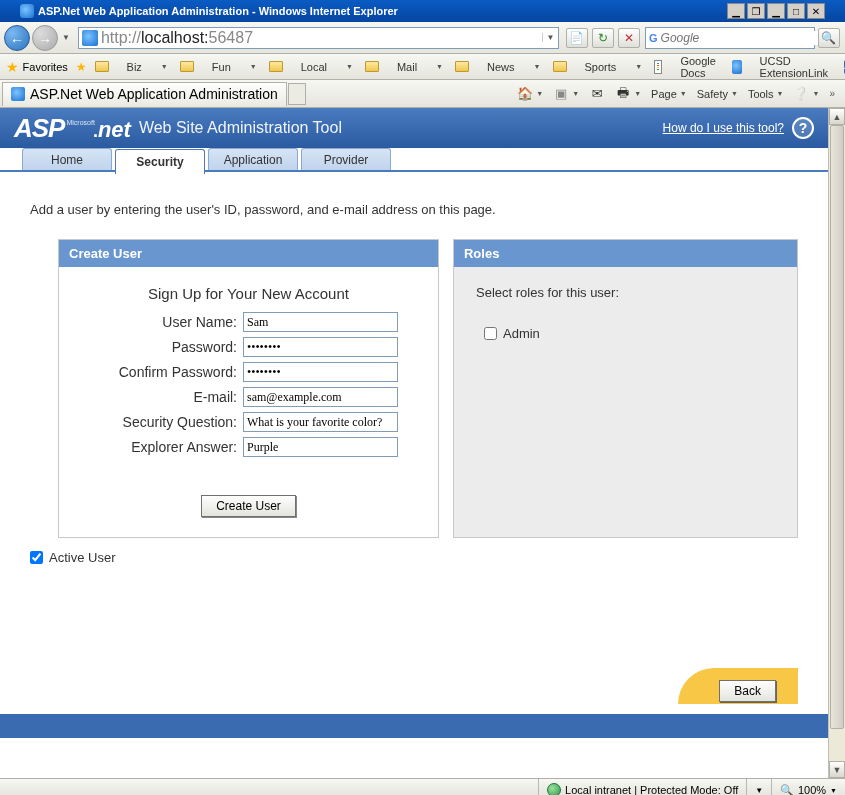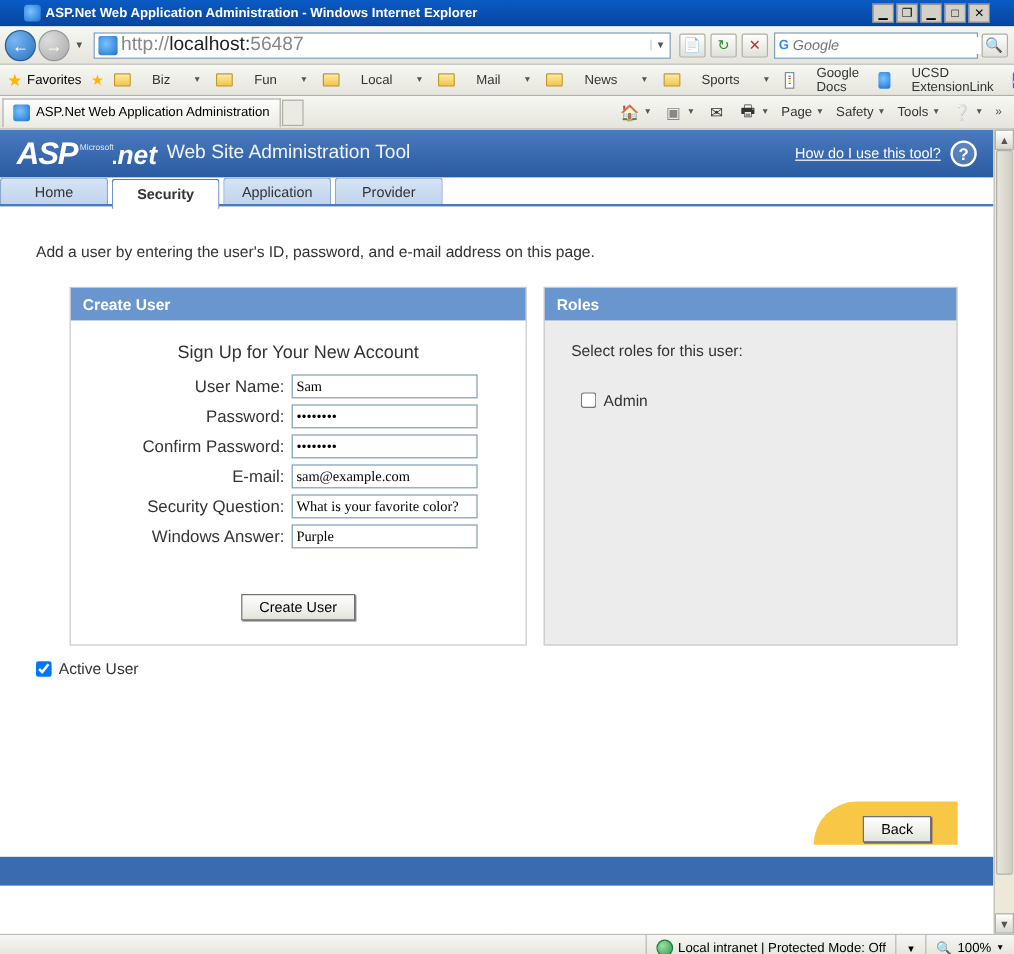--- a/index.html
+++ b/index.html
@@ -35,21 +35,21 @@
 .favstar { color: #ffb400; font-size: 14px; }
 .favlink { display: flex; align-items: center; gap: 18px; padding: 2px 4px; color: #333; }
 .folder-icon { width: 14px; height: 11px; background: linear-gradient(#fde9a0,#f0c850); border: 1px solid #c09830; border-radius: 1px; }
 .favdrop { font-size: 7px; color: #555; margin-left: 1px; }
 .favlink .doc-icon { width: 12px; height: 14px; background: #fff; border: 1px solid #888; position: relative; }
 .favlink .doc-icon::after { content:""; position:absolute; top:2px; left:2px; right:2px; height:1px; background:#4285f4; box-shadow: 0 2px #ea4335, 0 4px #fbbc05, 0 6px #34a853;}
 .aspblue { width:16px; height:14px; background:#2a6fc0; color:#fff; font-size:8px; display:flex; align-items:center; justify-content:center; font-weight:bold; border-radius:2px;}
 
 
 .tabcmdbar { background: linear-gradient(#f7f7f3, #e5e5dd); height: 28px; display: flex; align-items: center; border-bottom: 1px solid #b0b0a8; }
-.pagetab { height: 24px; background: linear-gradient(#fefefe,#ebebe4); border: 1px solid #b0b0a8; border-bottom: none; margin-left: 2px; display: flex; align-items: center; padding: 0 8px; gap: 5px; font-size: 11px; max-width: 290px; }
+.pagetab { height: 24px; background: linear-gradient(#fefefe,#ebebe4); border: 1px solid #b0b0a8; border-bottom: none; margin-left: 2px; display: flex; align-items: center; padding: 0 8px; gap: 5px; font-size: 14px; max-width: 290px; }
 .pagetab .ie-favicon { width: 14px; height: 14px; background: radial-gradient(circle at 40% 40%, #7cc4ff, #1a6fd0); border-radius: 2px; }
 .newtab { width: 18px; height: 22px; border: 1px solid #b0b0a8; background: #ebebe4; margin-left: 1px; }
 .cmdbar { margin-left: auto; display: flex; align-items: center; gap: 2px; padding-right: 6px; font-size: 11px; }
 .cmditem { display: flex; align-items: center; gap: 3px; padding: 3px 4px; color: #333; }
 .cmditem .drop { font-size: 7px; color: #555; }
 .cmdicon { width: 16px; height: 16px; display: flex; align-items: center; justify-content: center; font-size: 13px; }
 .chevrons { font-size: 10px; color: #555; padding: 0 4px; }
 
 
 .contentwrap { display: flex; height: 670px; }
@@ -64,21 +64,21 @@
 .asplogo { display: flex; align-items: baseline; }
 .asplogo .asp { font-size: 26px; font-weight: 900; font-style: italic; letter-spacing: -1px; }
 .asplogo .dot { font-size: 18px; font-weight: 900; }
 .asplogo .net { font-size: 22px; font-weight: 900; font-style: italic; }
 .asplogo .micro { font-size: 7px; position: relative; top: -12px; left: 2px; color: #dde6f2; }
 .bannersub { font-size: 16px; margin-left: 8px; color: #f0f4fa; }
 .helplink { margin-left: auto; color: #fff; text-decoration: underline; font-size: 12px; }
 .helpicon { width: 22px; height: 22px; border: 2px solid #fff; border-radius: 50%; display: flex; align-items: center; justify-content: center; margin-left: 8px; font-weight: bold; font-size: 14px; background: rgba(255,255,255,0.15);}
 
 
-.navtabs { background: #fff; display: flex; height: 24px; border-bottom: 2px solid #4a7bbf; }
+.navtabs { background: #fff; display: flex; padding-left: 22px; height: 24px; border-bottom: 2px solid #4a7bbf; }
 .navtab { width: 90px; background: linear-gradient(#d6e4f5, #c0d4ed); border: 1px solid #8aa8d0; border-bottom: none; display: flex; align-items: center; justify-content: center; font-size: 12px; margin-right: 3px; border-radius: 3px 3px 0 0; color: #333;}
 .navtab.active { background: #fff; font-weight: bold; border-color: #4a7bbf; position: relative; top: 1px; height: 25px;}
 
 
 .pagebody { padding: 30px 30px 12px; font-family: Verdana, sans-serif; font-size: 13px; color: #333; }
 .instruction { margin-bottom: 22px; }
 .panels { display: flex; gap: 14px; padding-left: 28px; }
 .panel { border: 1px solid #c8c8c8; }
 .panel.left { width: 392px; }
 .panel.right { width: 355px; background: #ececec; }
@@ -285,21 +285,21 @@
             </div>
             <div class="formrow">
               <label>E-mail:</label>
               <input value="sam@example.com" style="">
             </div>
             <div class="formrow">
               <label>Security Question:</label>
               <input value="What is your favorite color?" style="">
             </div>
             <div class="formrow">
-              <label>Windows Answer:</label>
+              <label>Explorer Answer:</label>
               <input value="Purple" style="">
             </div>
             <div class="btnrow">
               <button class="btn">Create User</button>
             </div>
           </div>
         </div>
 
         <div class="panel right">
           <div class="panelhdr">Roles</div>

